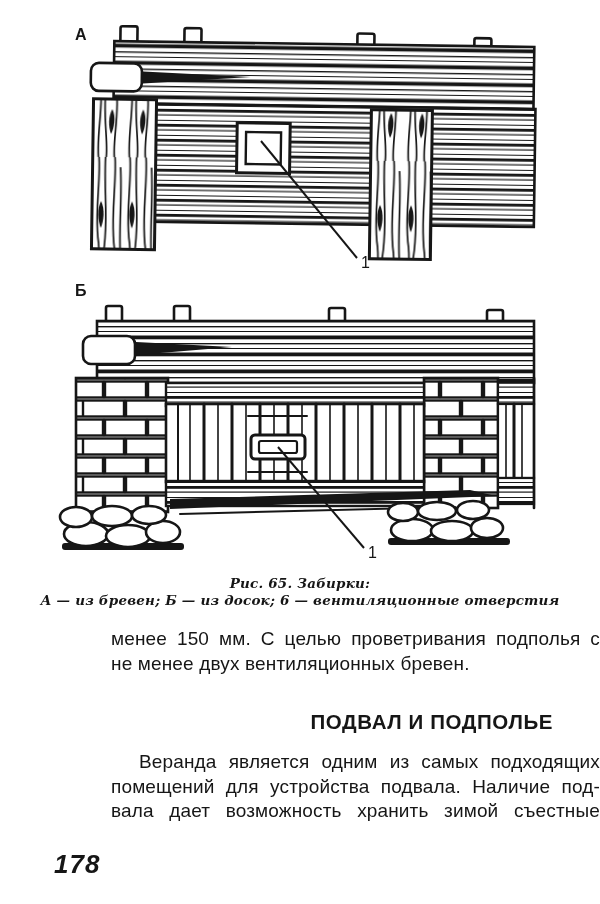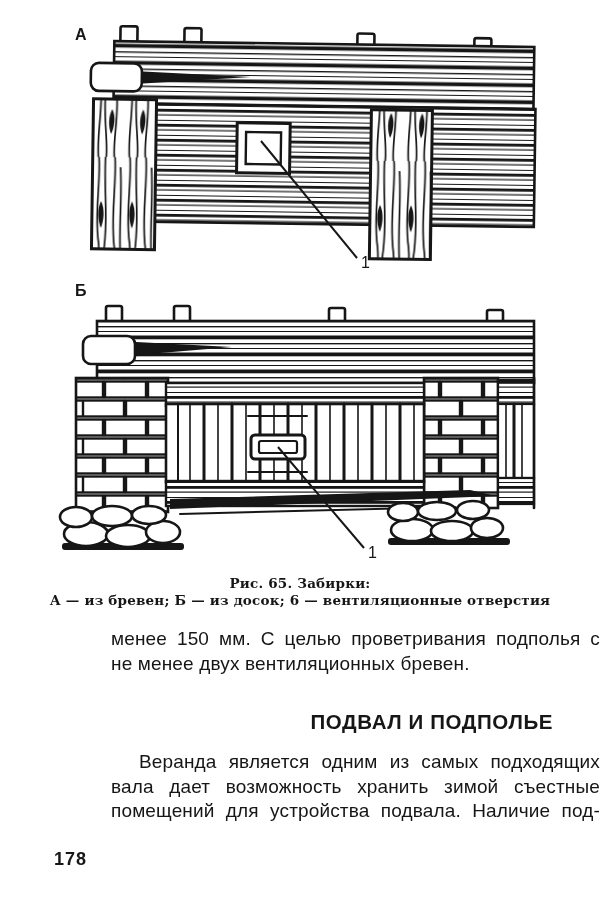--- a/index.html
+++ b/index.html
@@ -6,34 +6,34 @@
   .page{
     position:relative;width:600px;height:904px;background:#ffffff;
     overflow:hidden;font-family:"Liberation Sans",sans-serif;color:#161616;
     margin:0 auto;
   }
   .figure-svg{position:absolute;top:0;left:0;}
   .fig-label{font-family:"Liberation Sans",sans-serif;font-size:16px;font-weight:bold;fill:#161616;}
   .callout{font-family:"Liberation Sans",sans-serif;font-size:16px;fill:#161616;}
   .caption{
     position:absolute;top:575px;left:0;width:600px;text-align:center;
-    font-family:"DejaVu Serif",serif;font-weight:bold;
+    font-family:"DejaVu Serif",serif;font-style:italic;font-weight:bold;
     font-size:13.5px;line-height:17px;letter-spacing:.2px;
   }
   .bodyblock{position:absolute;left:71px;width:529px;font-size:19px;line-height:24.5px;letter-spacing:.15px;}
   .p1{top:627px;}
   .p2{top:750px;}
   .jline{text-align:justify;text-align-last:justify;-moz-text-align-last:justify;white-space:normal;margin-left:40px;}
   .jline.last{text-align-last:left;-moz-text-align-last:left;}
   .indent{text-indent:28px;}
   .heading{
     position:absolute;top:710px;left:71px;width:482px;text-align:right;
     font-weight:bold;font-size:20.5px;letter-spacing:.6px;
   }
-  .page-number{position:absolute;top:849px;left:54px;font-size:18px;font-weight:bold;letter-spacing:1px;}
+  .page-number{position:absolute;top:849px;left:54px;font-size:26px;font-weight:bold;letter-spacing:1px;font-style:italic;}
 </style>
 </head>
 <body>
 
 <div class="page">
 
   <svg class="figure-svg" width="600" height="572" viewBox="0 0 600 572">
     <defs>
       <pattern id="logs" patternUnits="userSpaceOnUse" width="600" height="17">
         <rect width="600" height="17" fill="#ffffff"></rect>
@@ -201,19 +201,19 @@
 
   <div class="bodyblock p1">
     <div class="jline">менее 150 мм. С целью проветривания подполья с</div>
     <div class="jline last">не менее двух вентиляционных бревен.</div>
   </div>
 
   <div class="heading">ПОДВАЛ И ПОДПОЛЬЕ</div>
 
   <div class="bodyblock p2">
     <div class="jline indent">Веранда является одним из самых подходящих</div>
+    <div class="jline">помещений для устройства подвала. Наличие под-</div>
     <div class="jline">вала дает возможность хранить зимой съестные</div>
-    <div class="jline">помещений для устройства подвала. Наличие под-</div>
   </div>
 
   <div class="page-number">178</div>
 
 </div>
 
 </body></html>

